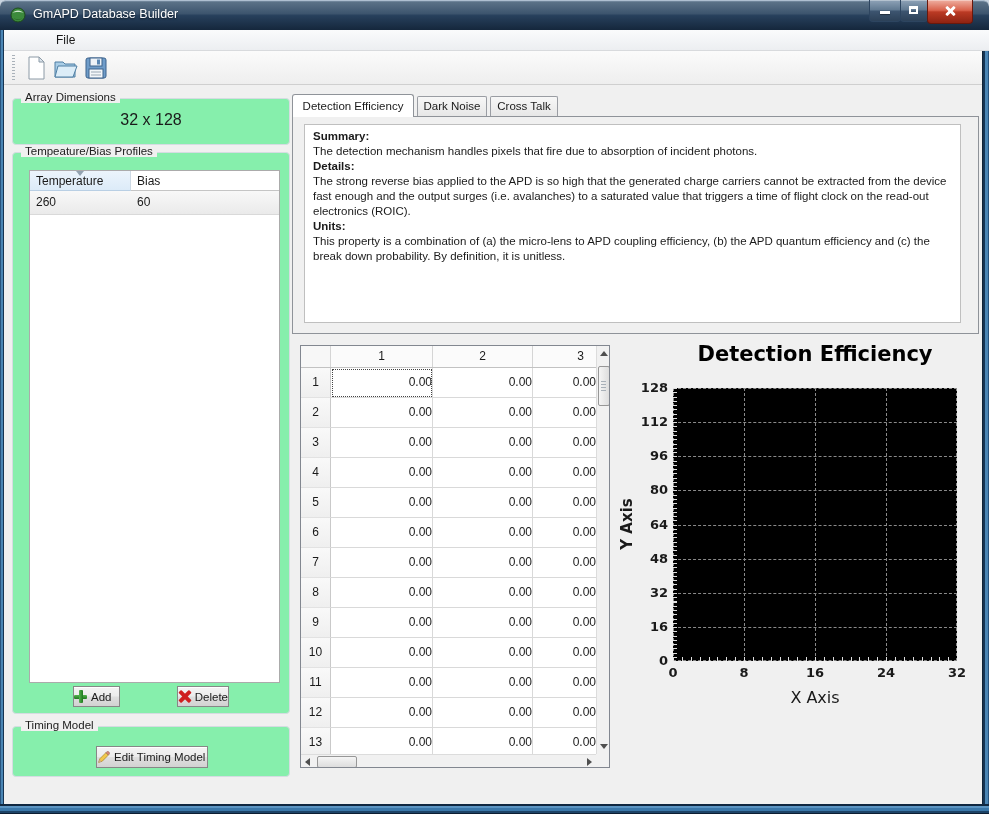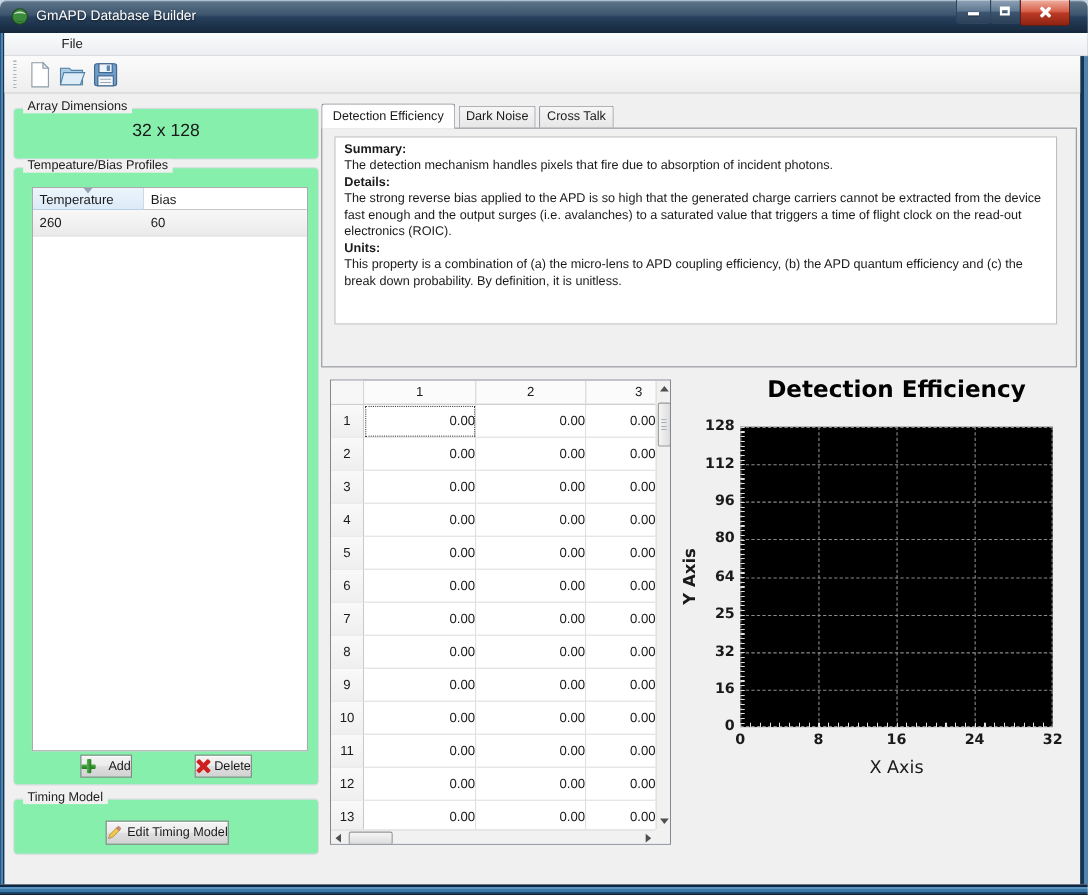--- a/index.html
+++ b/index.html
@@ -56,38 +56,38 @@
   .pt-th.c1{flex:1;}
   .sort-down{position:absolute;left:50%;top:0;margin-left:-4px;width:0;height:0;
     border-left:4px solid transparent;border-right:4px solid transparent;border-top:5px solid #93a3b1;}
   .pt-row{position:absolute;left:0;top:20px;width:100%;height:23px;display:flex;
     background:linear-gradient(180deg,#f8f8f8,#eaeaea);border-bottom:1px solid #d9d9d9;}
   .pt-td{box-sizing:border-box;line-height:22px;padding-left:6px;font-size:12px;}
   .pt-td.c0{width:101px;}
   
   .vbtn{position:absolute;box-sizing:border-box;border:1px solid #878787;border-radius:0;
     background:linear-gradient(180deg,#f4f4f4 0,#ececec 48%,#dfdfdf 52%,#d2d2d2 100%);
-    display:flex;align-items:center;justify-content:space-between;gap:4px;font-size:11.5px;cursor:default;
+    display:flex;align-items:center;justify-content:flex-start;gap:4px;font-size:11.5px;cursor:default;
     box-shadow:inset 0 1px 0 #fff;}
   .plus-icon{position:relative;width:13px;height:13px;}
   .plus-icon:before,.plus-icon:after{content:"";position:absolute;background:linear-gradient(180deg,#55b24f,#1e7a1e);border-radius:1px;}
   .plus-icon:before{left:0;top:5px;width:13px;height:4px;}
   .plus-icon:after{left:5px;top:0;width:4px;height:13px;background:linear-gradient(90deg,#55b24f,#1e7a1e);}
   .x-icon{position:relative;width:13px;height:13px;}
   .x-icon:before,.x-icon:after{content:"";position:absolute;left:5px;top:-1px;width:4px;height:15px;background:#cf1f1f;border-radius:1px;}
   .x-icon:before{transform:rotate(45deg);}
   .x-icon:after{transform:rotate(-45deg);}
   
   .tab{position:absolute;box-sizing:border-box;text-align:center;font-size:11.5px;cursor:default;}
   .tab.active{left:292px;top:94px;width:122px;height:23px;line-height:22px;background:#fff;
     border:1px solid #8f9399;border-bottom:none;border-radius:3px 3px 0 0;z-index:3;}
   .tab.inactive{top:96px;height:21px;line-height:19px;background:linear-gradient(180deg,#f7f7f7,#e6e6e6);
     border:1px solid #9a9da3;border-bottom:none;border-radius:2px 2px 0 0;z-index:1;}
   .tab-panel{position:absolute;left:292px;top:116px;width:685px;height:216px;border:1px solid #8f9399;background:#f0f0f0;z-index:2;}
-  .summary-box{position:absolute;left:11px;top:7px;width:657px;height:171px;box-sizing:border-box;
+  .summary-box{position:absolute;left:11px;top:7px;width:657px;height:199px;box-sizing:border-box;
     background:#fff;border:1px solid #bfbfbf;padding:4px 8px;font-size:11.5px;line-height:15px;overflow:hidden;}
   .sec-head{font-weight:bold;}
   
   .grid-panel{position:absolute;left:300px;top:345px;width:310px;height:423px;box-sizing:border-box;
     border:1px solid #828790;background:#fff;overflow:hidden;}
   .ghead-row{position:absolute;left:0;top:0;width:295px;height:22px;display:flex;background:#fbfbfb;border-bottom:1px solid #c2c2c2;box-sizing:border-box;}
   .gcorner{width:30px;border-right:1px solid #d5d5d5;box-sizing:border-box;background:#f7f7f7;}
   .ghead{box-sizing:border-box;line-height:21px;text-align:center;font-size:12px;border-right:1px solid #d5d5d5;}
   .ghead.c0{width:102px;}
   .ghead.c1{width:100px;}
@@ -372,21 +372,21 @@
     <div class="vgrid" style="left:calc(100% - 1px);"></div>
     <div class="minor-left"></div>
     <div class="minor-bottom"></div>
   </div>
   <div class="ytick-col">
       <span>128</span>
       <span>112</span>
       <span>96</span>
       <span>80</span>
       <span>64</span>
-      <span>25</span>
+      <span>48</span>
       <span>32</span>
       <span>16</span>
       <span>0</span>
     </div>
   <div class="xtick-row">
       <span>0</span>
       <span>8</span>
       <span>16</span>
       <span>24</span>
       <span>32</span>

